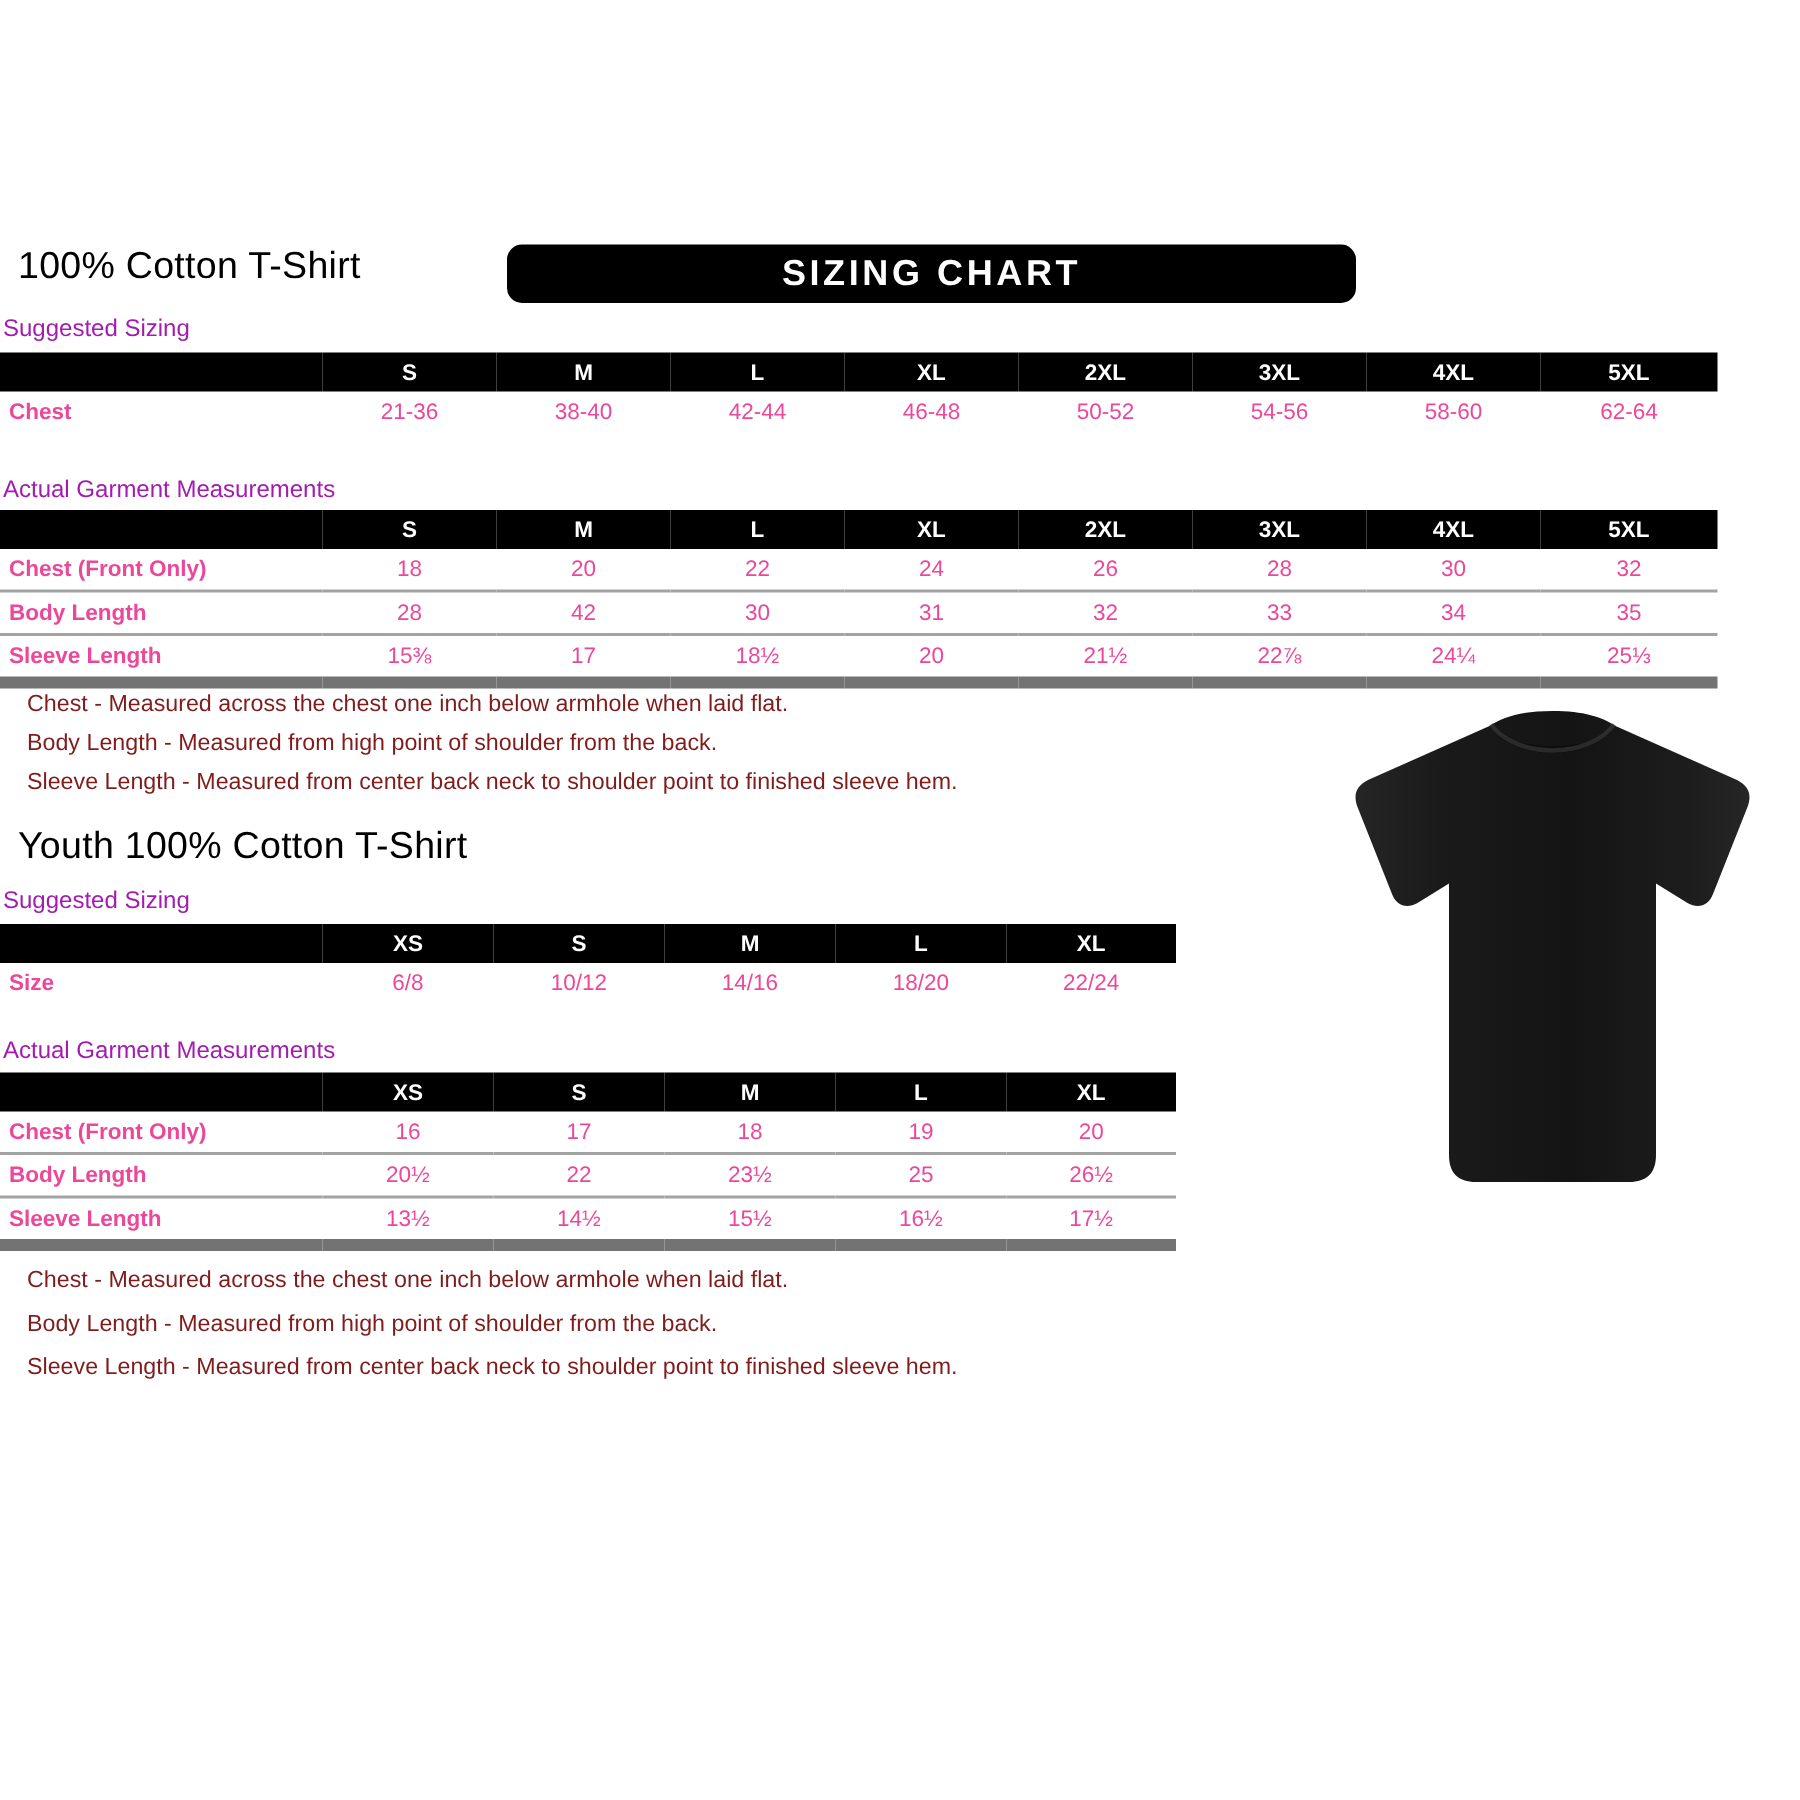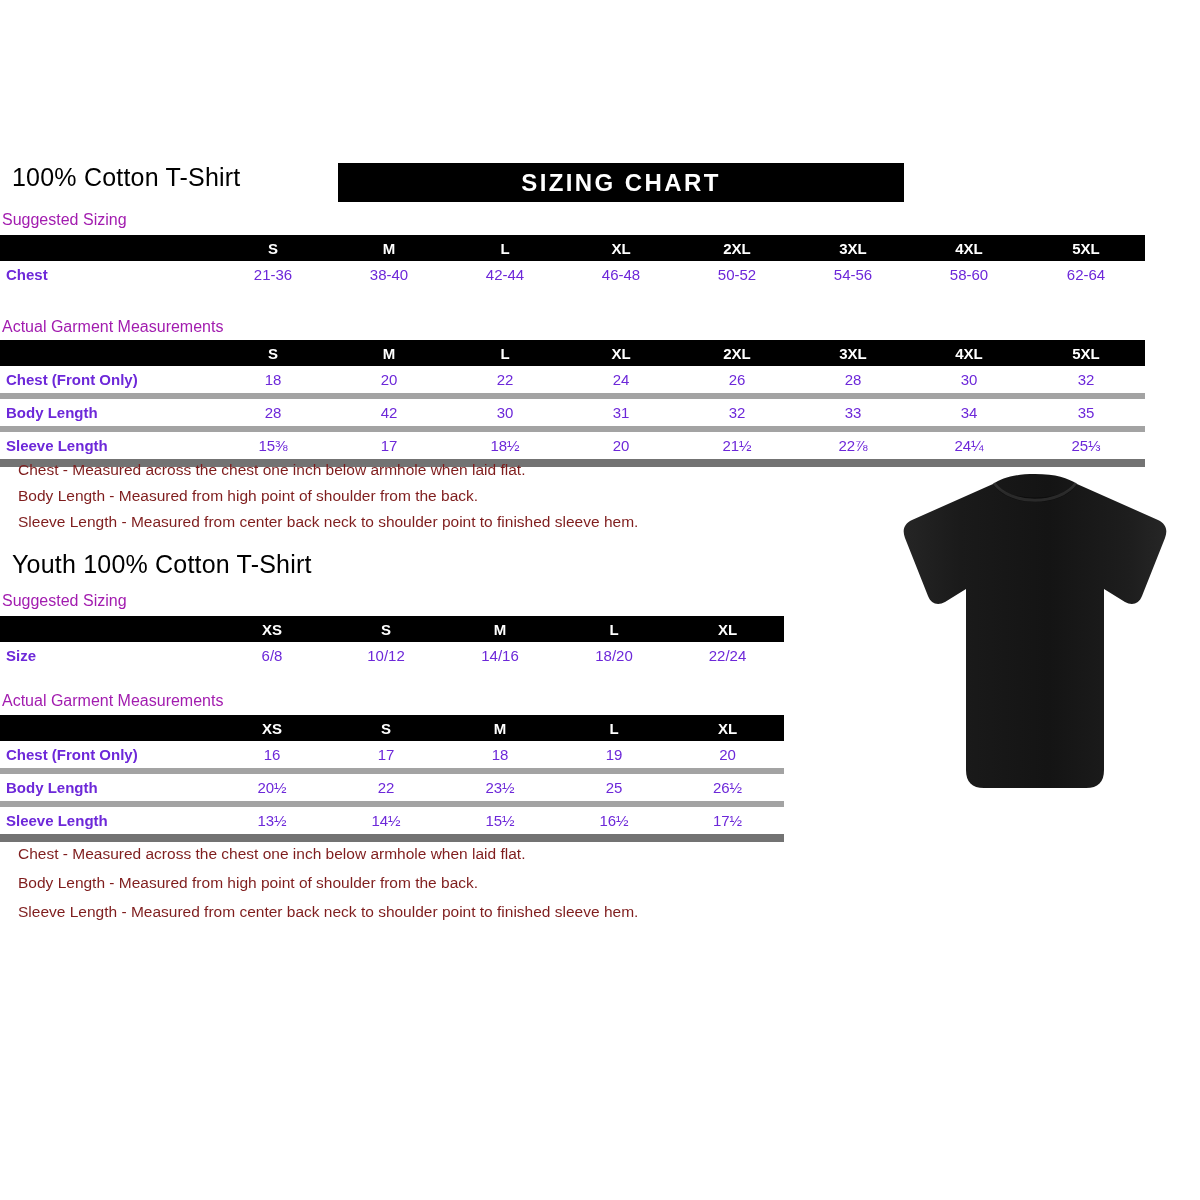--- a/index.html
+++ b/index.html
@@ -34,20 +34,21 @@
   .sizing-chart-banner {
     position: absolute;
     left: 338px;
     top: 163px;
     width: 566px;
     height: 39px;
     background: #000000;
     display: flex;
     align-items: center;
     justify-content: center;
+    border-radius: 10px;
   }
   .sizing-chart-banner span {
     color: #ffffff;
     font-size: 24px;
     font-weight: bold;
     letter-spacing: 2.4px;
   }
 
   .sub-label {
     position: absolute;
@@ -78,29 +79,29 @@
   table.size-table thead th.rowhead {
     text-align: left;
     padding-left: 6px;
   }
   table.size-table tbody td {
     height: 27px;
     padding: 0;
     text-align: center;
     vertical-align: middle;
     font-size: 15px;
-    color: #6d28d9;
+    color: #ec4899;
   }
   table.size-table tbody td.rowhead {
     text-align: left;
     padding-left: 6px;
     font-weight: bold;
   }
   table.size-table.ruled tbody tr {
-    border-bottom: 6px solid #a3a3a3;
+    border-bottom: 2px solid #a3a3a3;
   }
   table.size-table.ruled tbody tr:last-child {
     border-bottom: 8px solid #737373;
   }
 
   
   .note {
     position: absolute;
     left: 18px;
     font-size: 15.5px;

